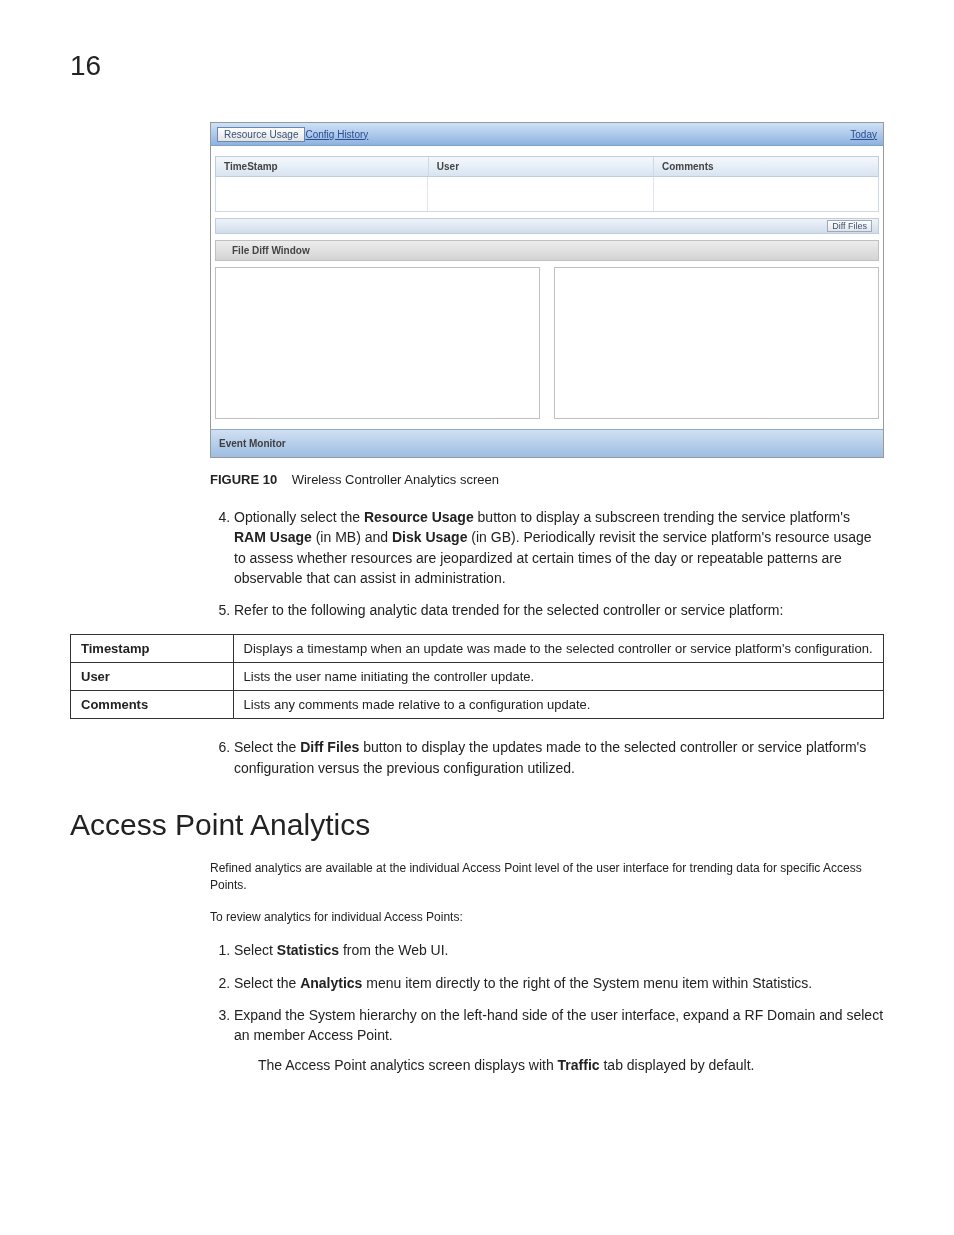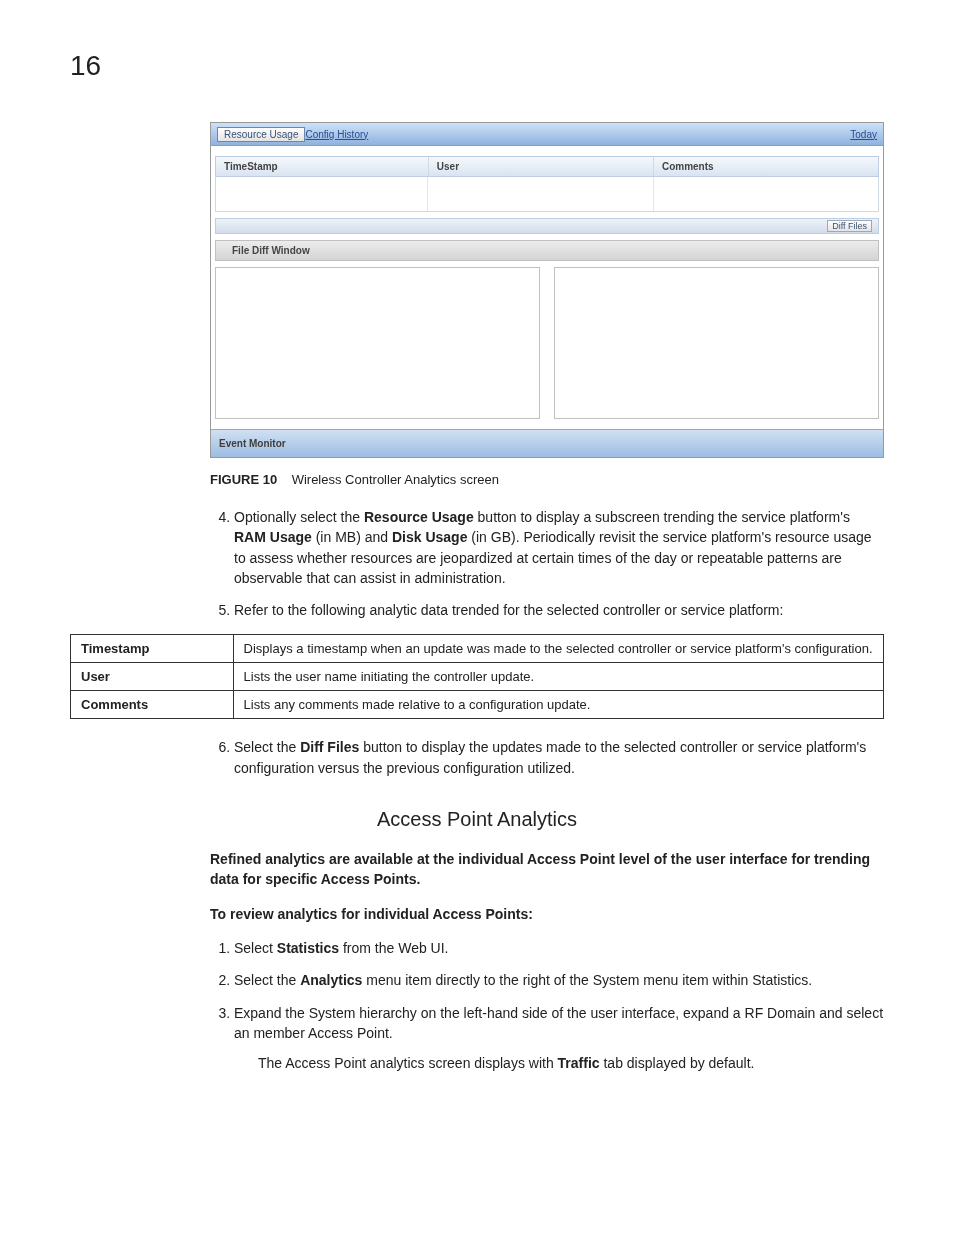--- a/index.html
+++ b/index.html
@@ -156,29 +156,27 @@
     padding: 6px 10px;
     vertical-align: top;
   }
   table.def-table td.term {
     width: 20%;
     font-weight: bold;
   }
   h2.section {
     font-family: "Arial Narrow", Arial, sans-serif;
     font-weight: normal;
-    font-size: 20px;
+    font-size: 30px;
     margin: 30px 0 18px 0;
-    text-align: center;
   }
   p.body {
     line-height: 1.45;
     margin: 0 0 14px 0;
-    font-size: 14px;
-    font-weight: bold;
+    font-size: 12px;
   }
 </style>
 </head>
 <body>
 
 <div class="page-num">16</div>
 
 <div class="content-indent">
 
   <div class="shot">

